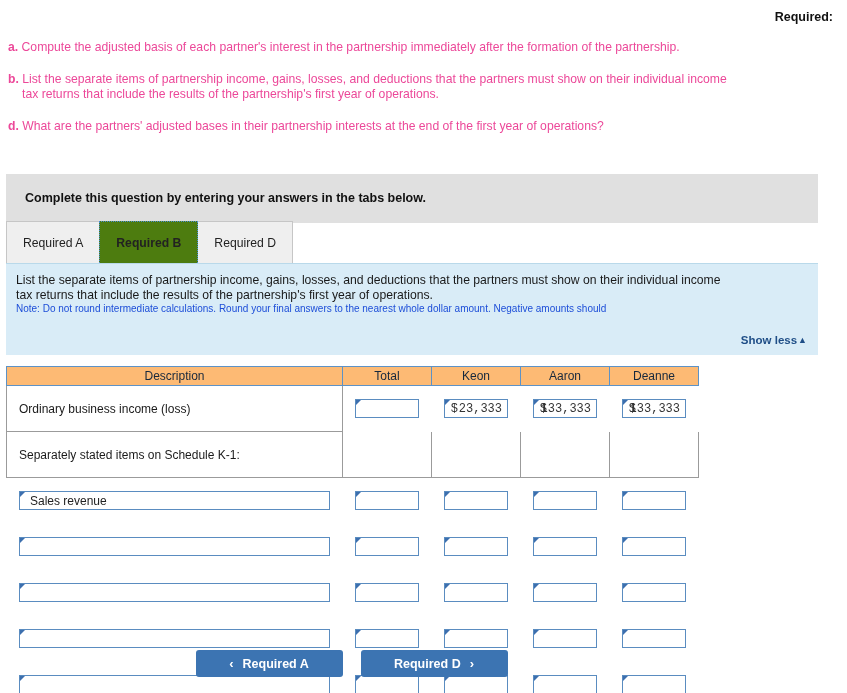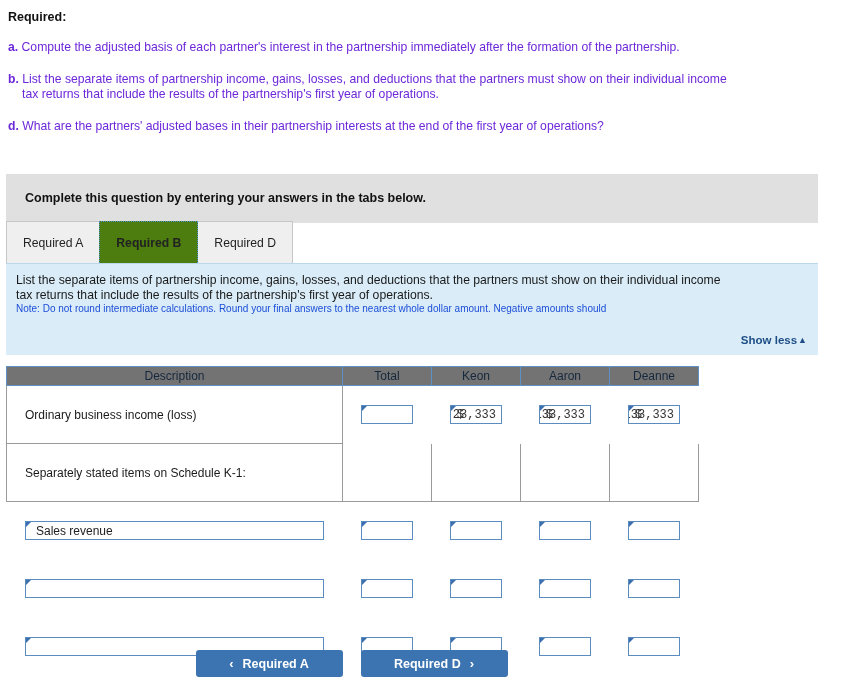--- a/index.html
+++ b/index.html
@@ -19,26 +19,27 @@
 
   
   .prompt-wrap {
     padding: 10px 14px 0 8px;
   }
   .req-heading {
     font-weight: bold;
     font-size: 12.5px;
     color: #111;
     margin: 0 0 16px 0;
+    text-align: right;
   }
   .req-item {
     margin: 0 0 17px 0;
     line-height: 15px;
     font-size: 12.2px;
-    color: #6d28d9;
+    color: #ec4899;
     padding-left: 0;
   }
   .req-item .lab {
     font-weight: bold;
   }
   .req-item .body-txt {
     display: inline;
   }
   .req-item .hang {
     display: block;
@@ -145,31 +146,31 @@
     left: 6px;
     top: 366px;
     width: 692px;
   }
   table.ans {
     border-collapse: collapse;
     width: 692px;
     table-layout: fixed;
   }
   table.ans th {
-    background: #737373;
+    background: #fdba74;
     color: #16283d;
     font-weight: normal;
     font-size: 12px;
     height: 18px;
     border: 1px solid #5d92c6;
     text-align: center;
     padding: 0;
   }
   table.ans td {
-    padding: 18px;
+    padding: 12px;
     height: 21px;
     vertical-align: middle;
     border-radius: 10px;
   }
   
   td.static {
     border: 1px solid #9b9b9b;
     font-size: 12px;
     color: #1a1a1a;
     padding-left: 4px;

